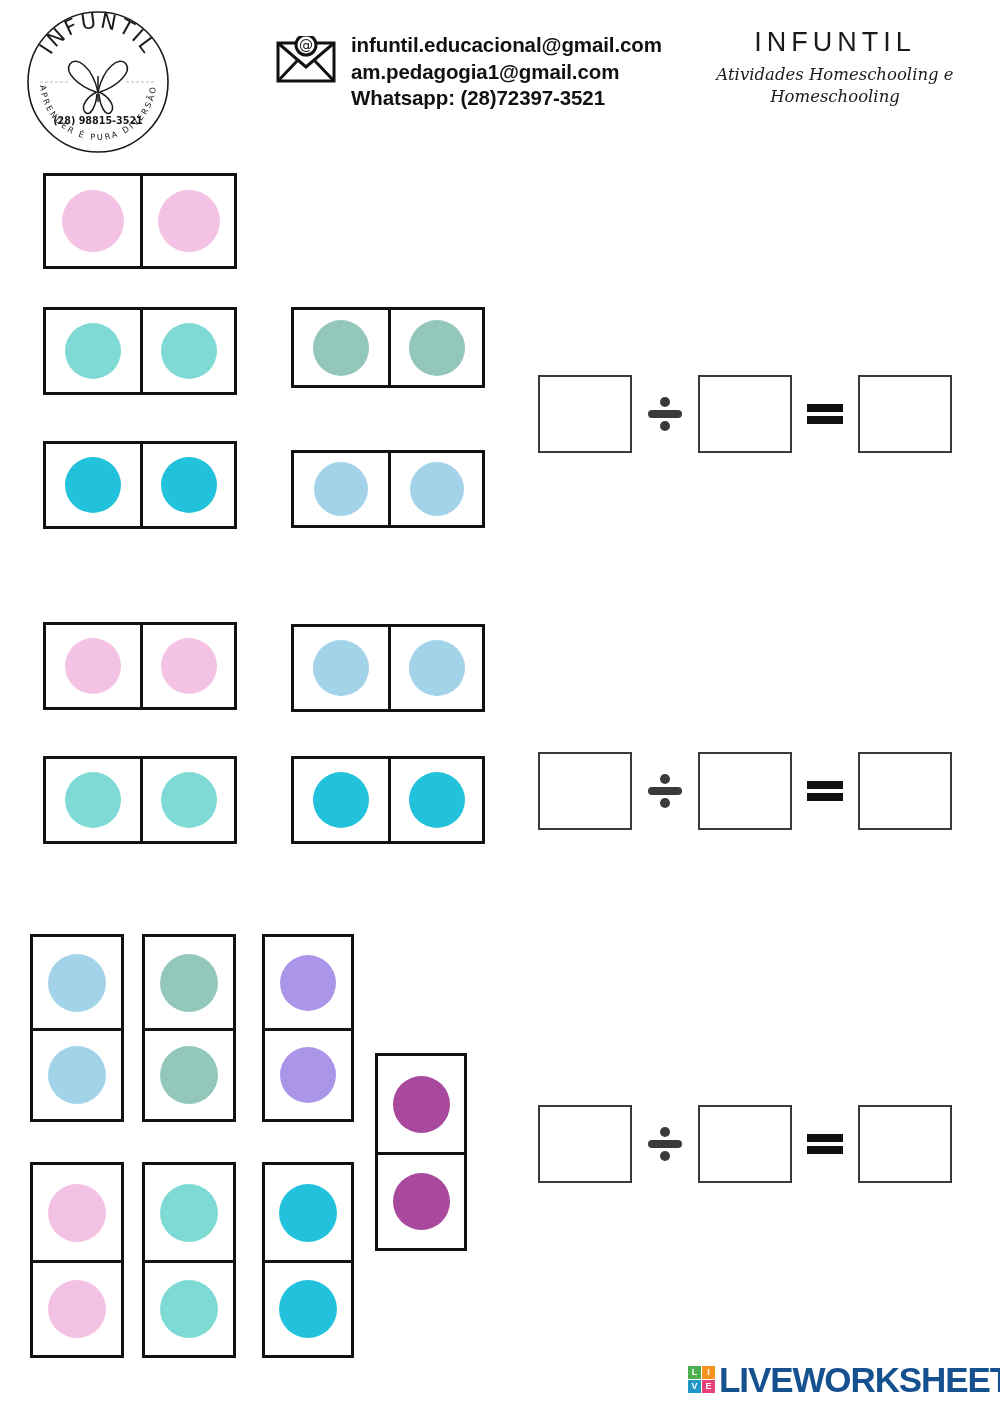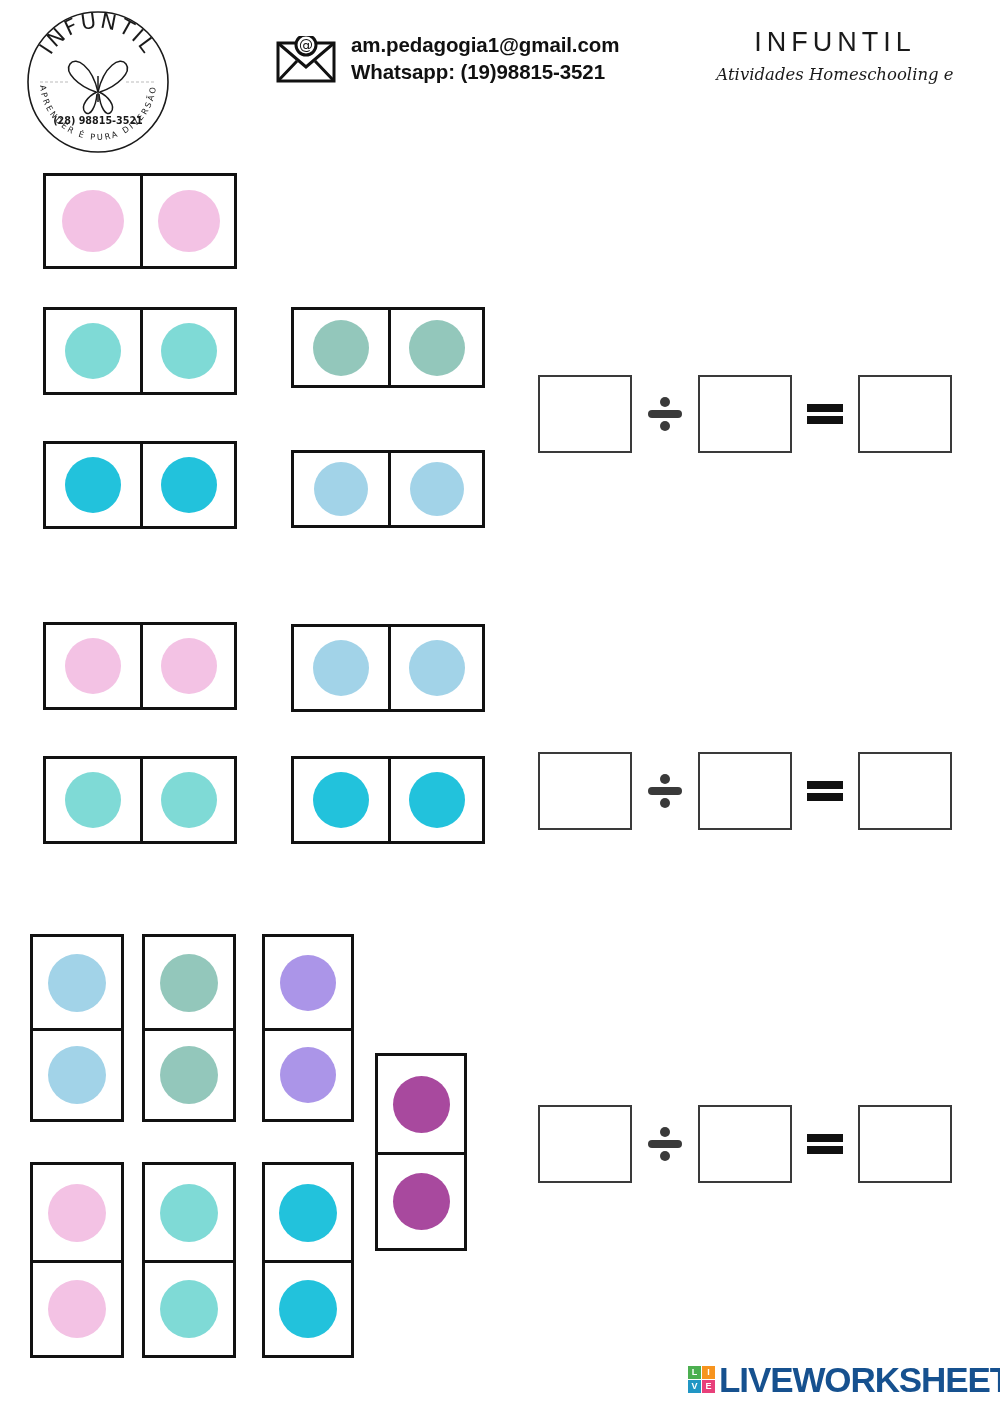--- a/index.html
+++ b/index.html
@@ -181,28 +181,30 @@
     <span id="envelope-icon">
       <svg viewBox="0 0 62 48" xmlns="http://www.w3.org/2000/svg">
         <rect x="3" y="7" width="56" height="38" fill="none" stroke="#111111" stroke-width="3"></rect>
         <path d="M3,7 L31,31 L59,7" fill="none" stroke="#111111" stroke-width="3"></path>
         <path d="M3,45 L22,25 M59,45 L40,25" fill="none" stroke="#111111" stroke-width="3"></path>
         <circle cx="31" cy="9" r="10" fill="#ffffff" stroke="#111111" stroke-width="3"></circle>
         <text x="31" y="14" text-anchor="middle" font-family="DejaVu Sans, sans-serif" font-size="14" fill="#111111">@</text>
       </svg>
     </span>
     <div class="contact-lines">
+      <div>infuntil.educacional@gmail.com</div>
       <div>am.pedagogia1@gmail.com</div>
-      <div>Whatsapp: (19)98815-3521</div>
+      <div>Whatsapp: (28)72397-3521</div>
     </div>
   </div>
 
   <div id="right-brand">
     <div id="right-brand-title">INFUNTIL</div>
     <div class="right-brand-sub">Atividades Homeschooling e</div>
+    <div class="right-brand-sub" style="margin-top:0">Homeschooling</div>
   </div>
 
 </div>
 
 <div id="exercises-root">
     <div class="pair" style="left: 43px; top: 173px;">
       <div class="cell" style="width: 94px; height: 90px;">
         <span class="dot" style="width: 62px; height: 62px; background: rgb(243, 194, 228);"></span>
       </div>
       <div class="cell" style="width: 94px; height: 90px;">

